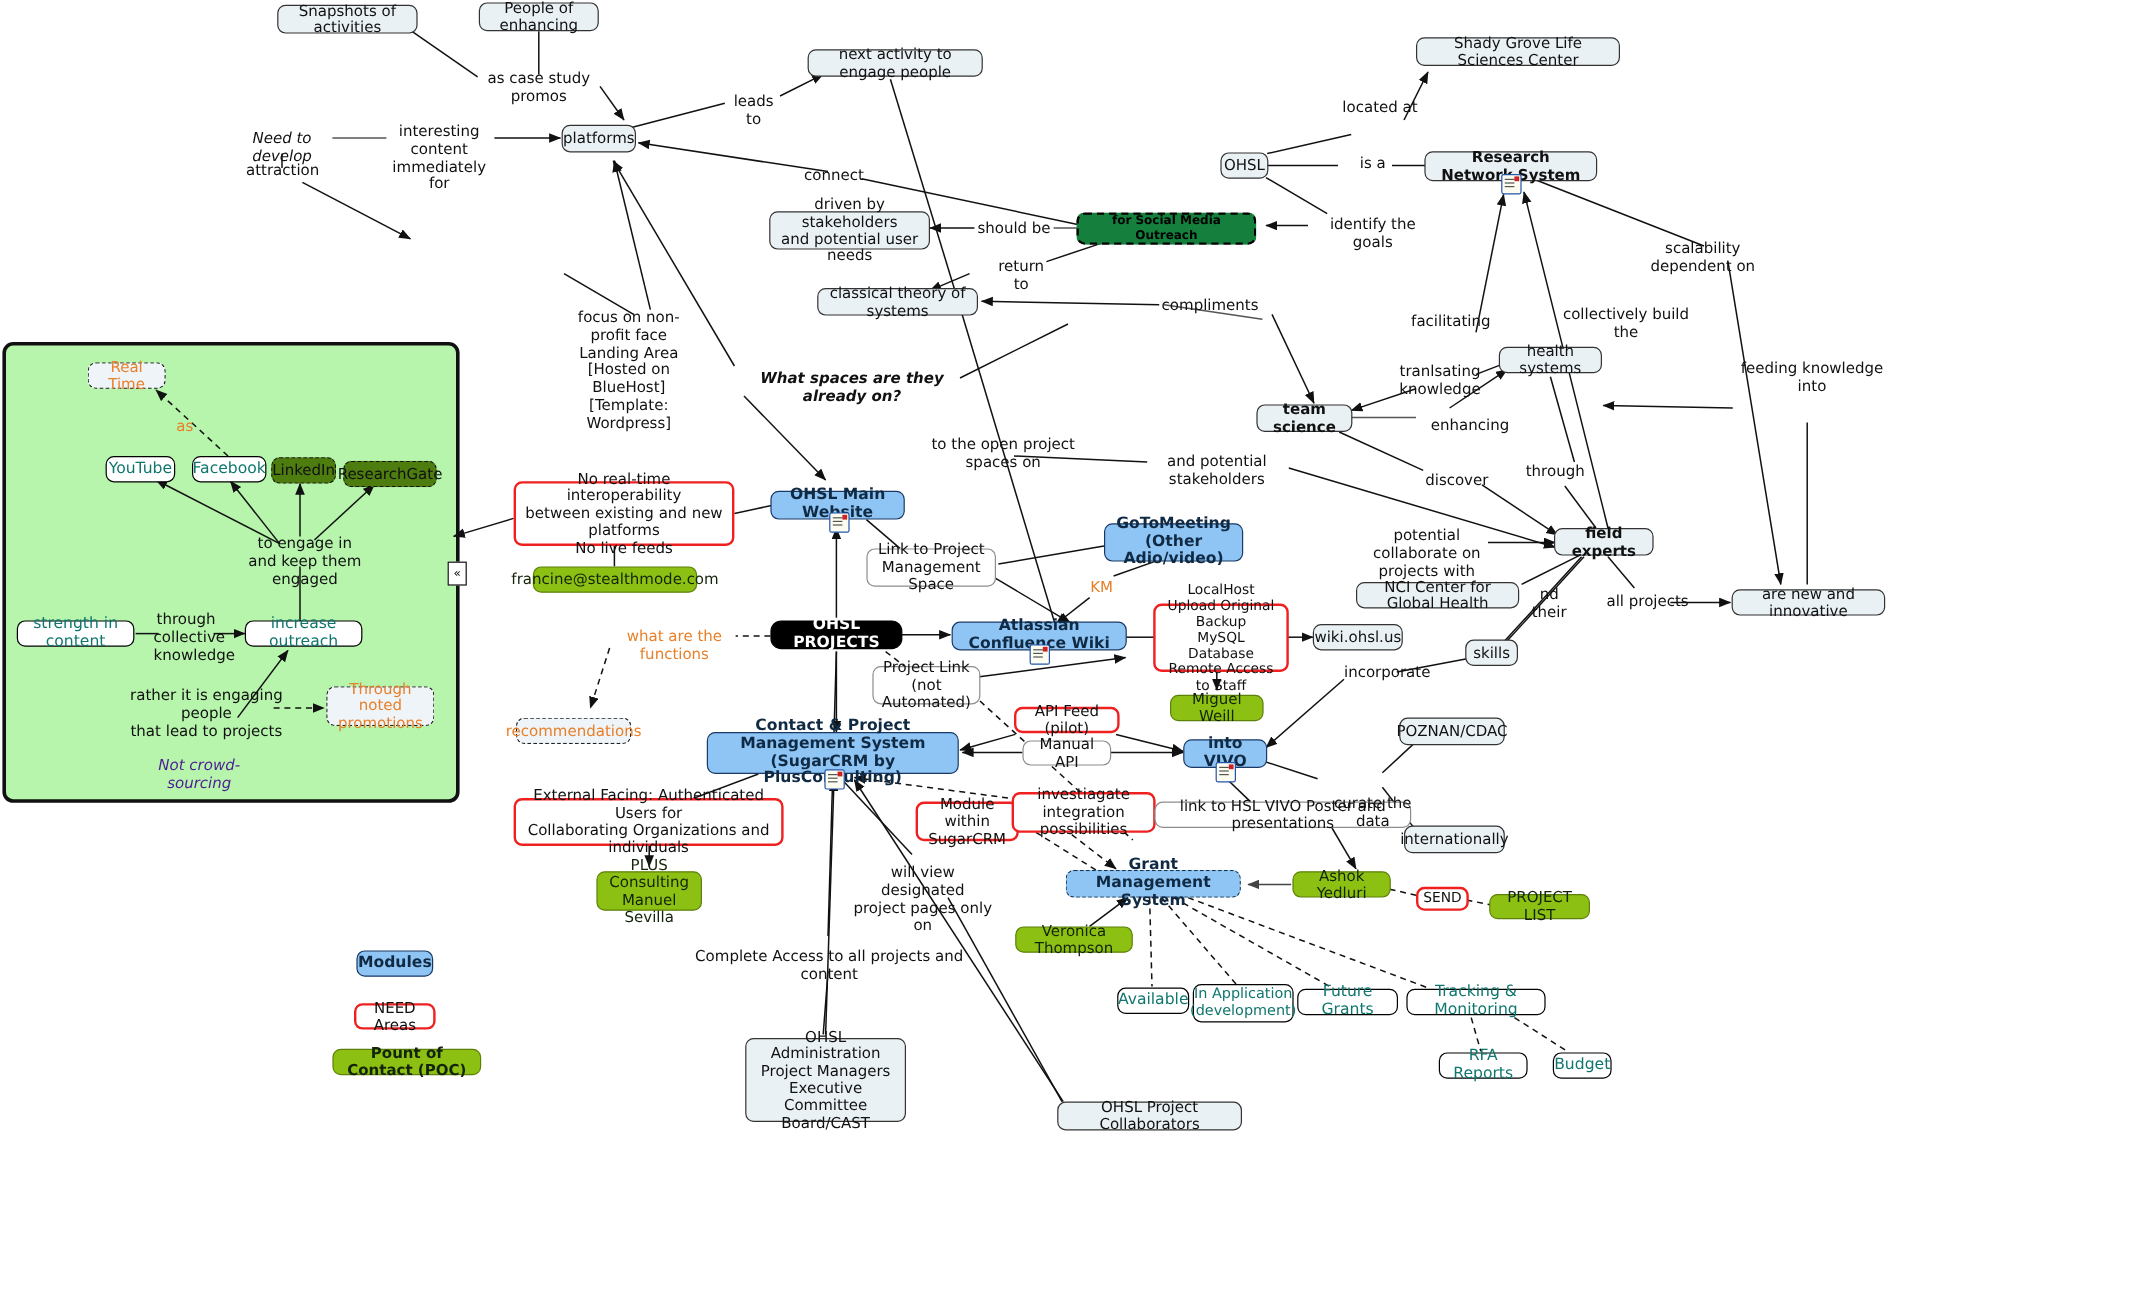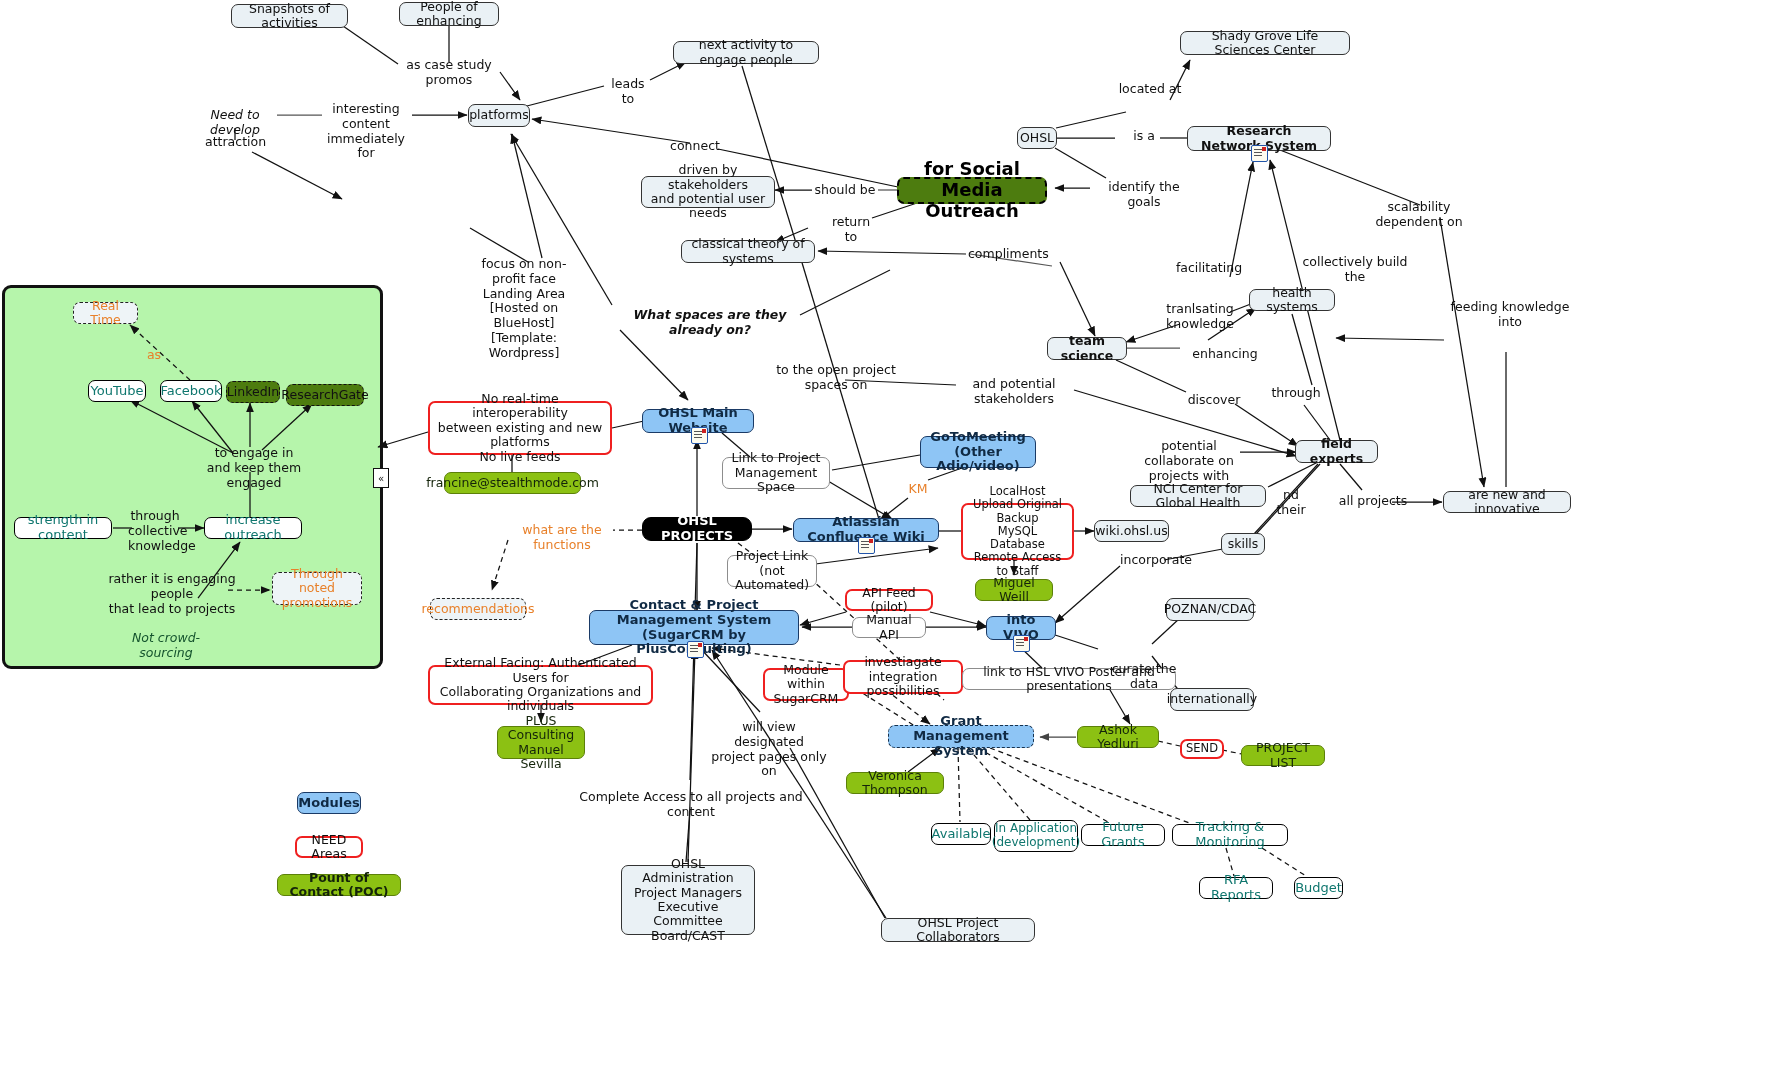--- a/index.html
+++ b/index.html
@@ -13,27 +13,27 @@
   .c-default{background:#eaf1f5;border:1.2px solid #333;color:#111;font-size:12.5px;}
   .c-white{background:#ffffff;border:1.4px solid #000;color:#0f766e;font-size:13px;}
   .c-blue{background:#8ec5f5;border:1.3px solid #1a3a66;color:#102a44;font-size:13px;font-weight:bold;}
   .c-blue-dash{background:#8ec5f5;border:1.6px dashed #16324f;color:#102a44;font-size:13px;font-weight:bold;}
   .c-black{background:#000;border:1.2px solid #000;color:#fff;font-size:13px;font-weight:bold;border-radius:9px;}
   .c-green{background:#8cc113;border:1.2px solid #5c8009;color:#14240a;font-size:12.5px;}
   .c-red{background:#ffffff;border:2px solid #ef2020;color:#111;font-size:12.5px;}
   .c-grey{background:#ffffff;border:1.6px solid #8d8d8d;color:#111;font-size:12.5px;}
   .c-dash-orange{background:#eef4f7;border:1.5px dashed #222;color:#e8802a;font-size:12.5px;}
   .c-dash-white{background:#4d7c0f;border:1.5px dashed #111;color:#111;font-size:12.5px;}
-  .c-dash-bold{background:#4d7c0f;border:2.2px dashed #000;color:#000;font-size:18px;font-weight:bold;}
+  .c-dash-bold{background:#15803d;border:2.2px dashed #000;color:#000;font-size:10px;font-weight:bold;}
 
   .lbl{position:absolute;font-size:12.5px;color:#111;text-align:center;line-height:1.18;white-space:pre-line;}
   .lbl.it{font-style:italic;}
   .lbl.bi{font-style:italic;font-weight:bold;}
   .lbl.or{color:#e8802a;}
-  .lbl.gy{color:#14532d;font-style:italic;}
+  .lbl.gy{color:#4c1d95;font-style:italic;}
 
   #greenpanel{position:absolute;left:2px;top:285px;width:375px;height:378px;background:#b6f5ab;
       border:3.5px solid #111;border-radius:9px;}
   .legend-item{position:absolute;}
   .resize-handle{position:absolute;width:14px;height:18px;background:#fff;border:1.3px solid #111;
       display:flex;align-items:center;justify-content:center;font-size:10px;color:#111;}
   .doc-icon{position:absolute;width:15px;height:15px;border:1.4px solid #2255aa;background:#fdfcf0;
       border-radius:2px;overflow:hidden;}
   .doc-icon i{position:absolute;left:2px;right:5px;height:1.1px;background:#555;}
   .doc-icon b{position:absolute;right:1px;top:1px;width:4px;height:4px;background:#cc2222;}

